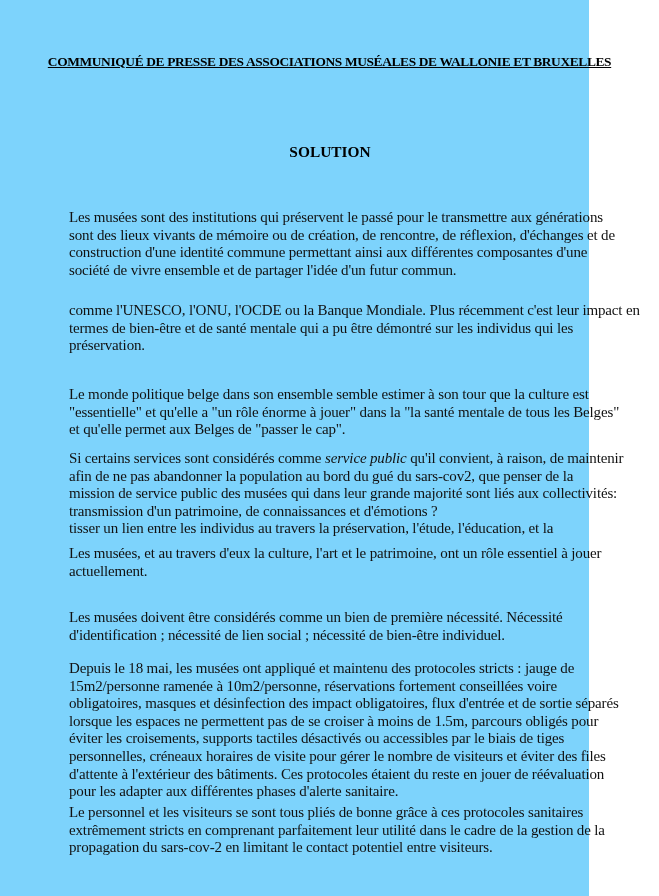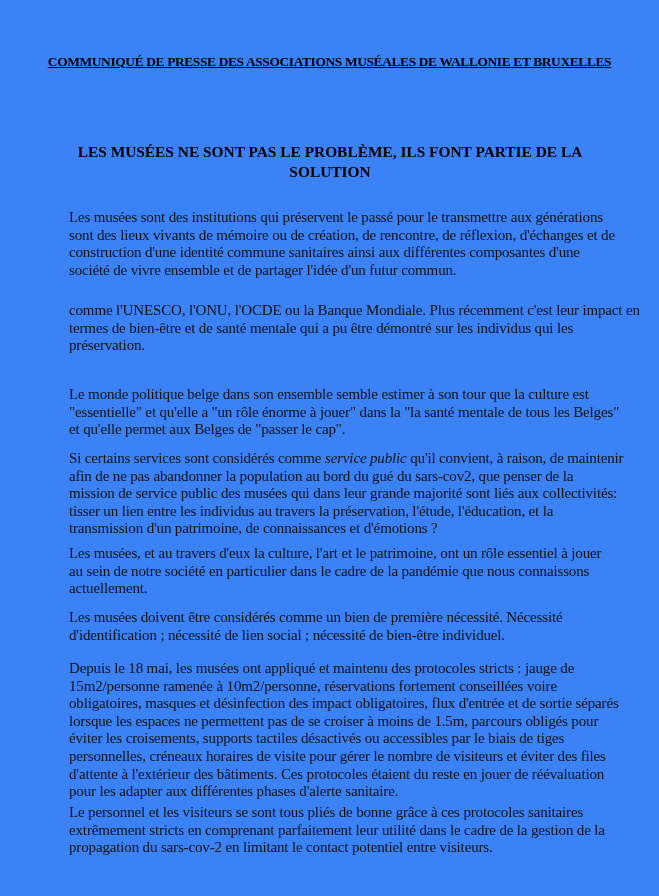--- a/index.html
+++ b/index.html
@@ -1,69 +1,67 @@
 <!DOCTYPE html>
 <html><head>
   <meta charset="utf-8">
   <style>
     html, body { margin: 0; padding: 0; background: #ffffff; }
     body { width: 659px; height: 896px; overflow: hidden; position: relative;
       font-family: "DejaVu Serif", "Liberation Serif", serif; color: #111111; }
-    .page { position: absolute; left: 0; top: 0; width: 659px; height: 896px; background: #3b82f6; }
+    .page { position: absolute; left: 0; top: 0; width: 589px; height: 896px; background: #7dd3fc; }
     .header { position: absolute; top: 54px; left: 0; width: 659px; text-align: center;
       font-family: "Liberation Serif", serif; font-weight: bold; font-size: 13.4px;
       text-decoration: underline; letter-spacing: -0.35px; color: #000; }
     .title { position: absolute; top: 142px; left: 60px; width: 540px; text-align: center;
       font-family: "Liberation Serif", serif; font-weight: bold; font-size: 15.4px; line-height: 20px; color: #000; }
     .para { position: absolute; left: 69px; width: 580px; font-family: "Liberation Serif", serif;
       font-size: 15px; line-height: 17.6px; color: #111; letter-spacing: -0.15px; }
     .line { display: block; white-space: nowrap; }
     em { font-style: italic; text-align: right; }
   </style>
 </head>
 <body>
 
 <div class="page">
   <div class="header">COMMUNIQUÉ DE PRESSE DES ASSOCIATIONS MUSÉALES DE WALLONIE ET BRUXELLES</div>
 
   <div class="title">
-    <span class="line">LES MUSÉES NE SONT PAS LE PROBLÈME, ILS FONT PARTIE DE LA</span>
     <span class="line">SOLUTION</span>
   </div>
 
   <div class="para" style="top:209px">
     <span class="line">Les musées sont des institutions qui préservent le passé pour le transmettre aux générations</span>
     <span class="line">sont des lieux vivants de mémoire ou de création, de rencontre, de réflexion, d'échanges et de</span>
-    <span class="line">construction d'une identité commune sanitaires ainsi aux différentes composantes d'une</span>
+    <span class="line">construction d'une identité commune permettant ainsi aux différentes composantes d'une</span>
     <span class="line">société de vivre ensemble et de partager l'idée d'un futur commun.</span>
   </div>
 
   <div class="para" style="top:302px">
     <span class="line">comme l'UNESCO, l'ONU, l'OCDE ou la Banque Mondiale. Plus récemment c'est leur impact en</span>
     <span class="line">termes de bien-être et de santé mentale qui a pu être démontré sur les individus qui les</span>
     <span class="line">préservation.</span>
   </div>
 
   <div class="para" style="top:386px">
     <span class="line">Le monde politique belge dans son ensemble semble estimer à son tour que la culture est</span>
     <span class="line">"essentielle" et qu'elle a "un rôle énorme à jouer" dans la "la santé mentale de tous les Belges"</span>
     <span class="line">et qu'elle permet aux Belges de "passer le cap".</span>
   </div>
 
   <div class="para" style="top:450px">
     <span class="line"><span>Si certains services sont considérés comme </span><em>service public</em><span> qu'il convient, à raison, de maintenir</span></span>
     <span class="line">afin de ne pas abandonner la population au bord du gué du sars-cov2, que penser de la</span>
     <span class="line">mission de service public des musées qui dans leur grande majorité sont liés aux collectivités:</span>
+    <span class="line">transmission d'un patrimoine, de connaissances et d'émotions ?</span>
     <span class="line">tisser un lien entre les individus au travers la préservation, l'étude, l'éducation, et la</span>
-    <span class="line">transmission d'un patrimoine, de connaissances et d'émotions ?</span>
   </div>
 
   <div class="para" style="top:545px">
     <span class="line">Les musées, et au travers d'eux la culture, l'art et le patrimoine, ont un rôle essentiel à jouer</span>
-    <span class="line">au sein de notre société en particulier dans le cadre de la pandémie que nous connaissons</span>
     <span class="line">actuellement.</span>
   </div>
 
   <div class="para" style="top:609px">
     <span class="line">Les musées doivent être considérés comme un bien de première nécessité. Nécessité</span>
     <span class="line">d'identification ; nécessité de lien social ; nécessité de bien-être individuel.</span>
   </div>
 
   <div class="para" style="top:660px">
     <span class="line">Depuis le 18 mai, les musées ont appliqué et maintenu des protocoles stricts : jauge de</span>

